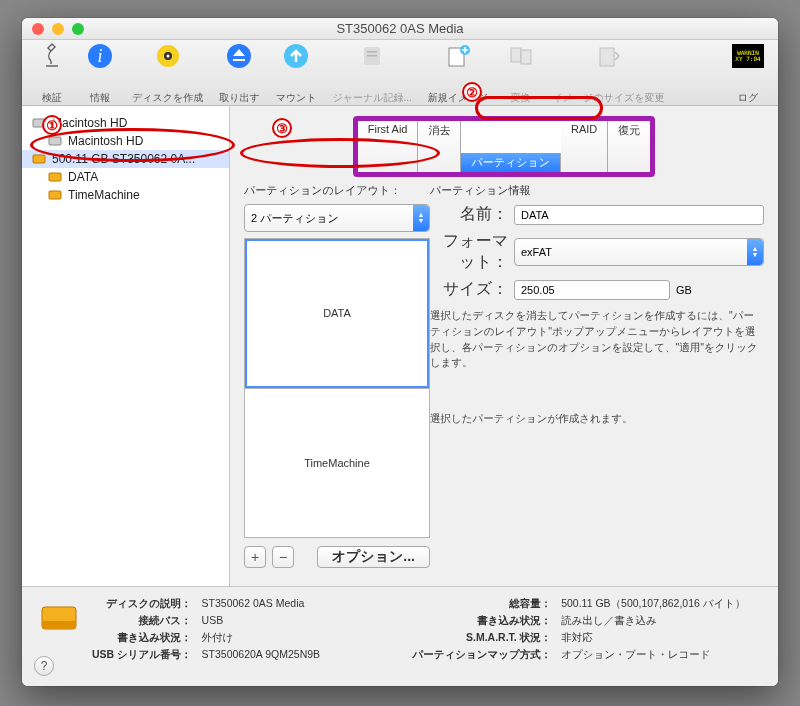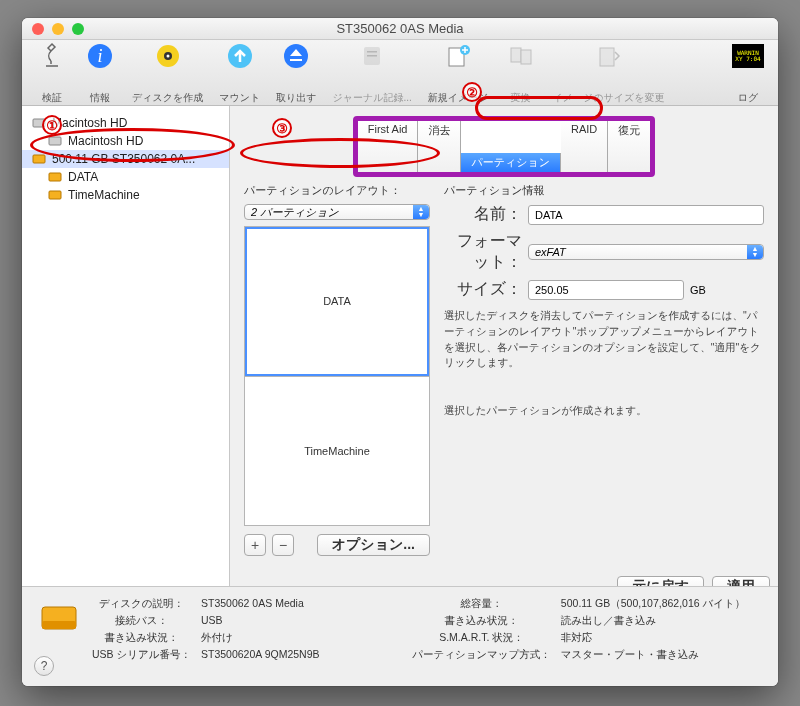--- a/index.html
+++ b/index.html
@@ -21,41 +21,41 @@
 .sitem { display: flex; align-items: center; gap: 6px; height: 18px; padding: 0 6px 0 10px; font-size: 12px; color: #222; white-space: nowrap; overflow: hidden; text-overflow: ellipsis; }
 .sitem.child { padding-left: 26px; }
 .sitem.sel { background: #d6e2ff; }
 .sicon { width: 14px; height: 14px; flex-shrink: 0; }
 .main { flex: 1; display: flex; flex-direction: column; background: #f0f0f0; }
 .tabrow { display: flex; justify-content: center; padding: 10px 0 6px; }
 .seg { display: flex; border: 5px solid #a21caf; border-radius: 4px; overflow: hidden; background: #fff; }
 .seg .sbtn { padding: 2px 10px; font-size: 11px; border-right: 1px solid #aaa; background: linear-gradient(#fff,#f0f0f0); color: #333; }
 .seg .sbtn:last-child { border-right: none; }
 .seg .sbtn.active { background: linear-gradient(#5aa7ff,#2a7cff); color: #fff; margin-top: 32px; }
-.cols { display: flex; flex: 1; padding: 0 14px 8px 14px; gap: 14px; }
+.cols { display: flex; flex: 1; padding: 0 14px 8px 14px; }
 .leftcol { width: 186px; }
 .sec-label { font-size: 11px; color: #333; margin-bottom: 6px; }
-.popup { width: 100%; height: 16px; border: 1px solid #a8a8a8; border-radius: 4px; background: linear-gradient(#fff,#f2f2f2); display: flex; align-items: center; padding: 0 6px; font-size: 11px; position: relative; font-style: italic; }
+.popup { width: 100%; height: 28px; border: 1px solid #a8a8a8; border-radius: 4px; background: linear-gradient(#fff,#f2f2f2); display: flex; align-items: center; padding: 0 6px; font-size: 11px; position: relative; }
 .popup .arrows { position: absolute; right: 0; top: 0; bottom: 0; width: 16px; background: linear-gradient(#6ab0ff,#2a7cff); border-top-right-radius: 4px; border-bottom-right-radius: 4px; display: flex; flex-direction: column; align-items: center; justify-content: center; color: #fff; font-size: 7px; line-height: 6px; }
 .partmap { margin-top: 6px; border: 1px solid #b5b5b5; background: #fff; height: 300px; display: flex; flex-direction: column; }
 .partcell { flex: 1; border-bottom: 1px solid #b5b5b5; display: flex; align-items: center; justify-content: center; font-size: 11px; color: #333; position: relative; }
 .partcell:last-child { border-bottom: none; }
 .partcell.sel { box-shadow: inset 0 0 0 2px #4a90ff; }
 .bbar { display: flex; gap: 6px; margin-top: 8px; align-items: center; }
 .sqbtn { width: 22px; height: 22px; border: 1px solid #a8a8a8; border-radius: 4px; background: linear-gradient(#fff,#efefef); display: flex; align-items: center; justify-content: center; font-size: 14px; color: #555; }
 .pillbtn { height: 22px; padding: 0 14px; border: 1px solid #a8a8a8; border-radius: 4px; background: linear-gradient(#fff,#efefef); font-size: 14px; color: #333; display: flex; align-items: center; font-weight: bold; }
 .rightcol { flex: 1; }
 .formrow { display: flex; align-items: center; margin-bottom: 6px; gap: 6px; }
 .formrow .flbl { width: 78px; text-align: right; font-size: 16px; color: #333; }
 .tinput { flex: 1; height: 20px; border: 1px solid #a8a8a8; border-radius: 3px; background: #fff; padding: 0 6px; font-size: 11px; }
 .helptext { font-size: 10.5px; color: #444; line-height: 1.5; margin-top: 8px; }
 .actrow { display: flex; justify-content: flex-end; gap: 8px; margin-top: 12px; padding-right: 8px; }
 .footer { height: 100px; border-top: 1px solid #c7c7c7; background: #efefef; padding: 10px 16px; display: flex; gap: 12px; position: relative; }
 .fgrid { flex: 1; display: grid; grid-template-columns: auto 1fr auto 1fr; gap: 3px 10px; font-size: 10.5px; color: #333; align-content: start; }
-.fgrid .k { text-align: center; font-weight: 400; }
+.fgrid .k { text-align: right; font-weight: 700; }
 .helpbtn { position: absolute; left: 12px; bottom: 10px; width: 20px; height: 20px; border-radius: 50%; background: linear-gradient(#fff,#e5e5e5); border: 1px solid #aaa; display: flex; align-items: center; justify-content: center; font-size: 12px; color: #555; }
 .diskicon-big { width: 42px; height: 42px; }
 .anno { position: absolute; border: 3px solid #d90000; border-radius: 50%; pointer-events: none; }
 .anno-num { position: absolute; width: 20px; height: 20px; border: 2px solid #d90000; border-radius: 50%; color: #d90000; font-size: 13px; display: flex; align-items: center; justify-content: center; background: rgba(255,255,255,0.7); pointer-events: none; font-weight: 600; }
 .logicon { width: 32px; height: 24px; background: #000; color: #ff0; font-size: 6px; display: flex; align-items: center; justify-content: center; font-family: monospace; text-align: center; line-height: 1; }
 </style>
 </head>
 <body>
 
 <div class="shadow-wrap">
@@ -93,34 +93,34 @@
             <circle cx="14" cy="14" r="11" fill="#f5d020"></circle>
             <circle cx="14" cy="14" r="4" fill="#333"></circle>
             <circle cx="14" cy="14" r="1.5" fill="#fff"></circle>
           </svg>
         </div>
       <div class="lbl">ディスクを作成</div>
     </div>
     <div class="tbtn">
       <div class="ic">
           <svg width="28" height="28">
+            <circle cx="14" cy="14" r="12" fill="#2a7cff"></circle>
+            <path d="M8 14l6-7 6 7H8zm0 3h12v2H8z" fill="#fff"></path>
+          </svg>
+        </div>
+      <div class="lbl">取り出す</div>
+    </div>
+    <div class="tbtn">
+      <div class="ic">
+          <svg width="28" height="28">
             <circle cx="14" cy="14" r="12" fill="#4fc3f7"></circle>
             <path d="M14 20V9M9 14l5-5 5 5" fill="none" stroke="#fff" stroke-width="2.5"></path>
           </svg>
         </div>
       <div class="lbl">マウント</div>
-    </div>
-    <div class="tbtn">
-      <div class="ic">
-          <svg width="28" height="28">
-            <circle cx="14" cy="14" r="12" fill="#2a7cff"></circle>
-            <path d="M8 14l6-7 6 7H8zm0 3h12v2H8z" fill="#fff"></path>
-          </svg>
-        </div>
-      <div class="lbl">取り出す</div>
     </div>
     <div class="tbtn disabled">
       <div class="ic">
           <svg width="28" height="28">
             <rect x="6" y="5" width="16" height="18" rx="2" fill="#ccc"></rect>
             <rect x="9" y="9" width="10" height="1.5" fill="#888"></rect>
             <rect x="9" y="13" width="10" height="1.5" fill="#888"></rect>
           </svg>
         </div>
       <div class="lbl">ジャーナル記録...</div>
@@ -242,21 +242,21 @@
               <span>exFAT</span>
               <div class="arrows">▲<br>▼</div>
             </div>
           </div>
           <div class="formrow">
             <div class="flbl">サイズ：</div>
             <input class="tinput" style="flex: 0 0 90px;" value="250.05">
             <span>GB</span>
           </div>
           <div class="helptext">選択したディスクを消去してパーティションを作成するには、"パーティションのレイアウト"ポップアップメニューからレイアウトを選択し、各パーティションのオプションを設定して、"適用"をクリックします。</div>
-          <div class="helptext" style="margin-top:32px">選択したパーティションが作成されます。</div>
+          <div class="helptext" style="margin-top:40px">選択したパーティションが作成されます。</div>
         </div>
       </div>
 
       <div class="actrow">
         <div class="pillbtn">元に戻す</div>
         <div class="pillbtn">適用</div>
       </div>
     </div>
   </div>
 
@@ -274,21 +274,21 @@
         <div>USB</div>
         <div class="k">書き込み状況：</div>
         <div>読み出し／書き込み</div>
       <div class="k">書き込み状況：</div>
         <div>外付け</div>
         <div class="k">S.M.A.R.T. 状況：</div>
         <div>非対応</div>
       <div class="k">USB シリアル番号：</div>
         <div>ST3500620A          9QM25N9B</div>
         <div class="k">パーティションマップ方式：</div>
-        <div>マスター・ブート・書き込み</div>
+        <div>オプション・ブート・レコード</div>
     </div>
     <div class="helpbtn">?</div>
   </div>
 
 </div>
 
 <div class="anno-num" style="left:42px; top:115px;">①</div>
 <div class="anno" style="left:30px; top:128px; width:205px; height:34px;"></div>
 <div class="anno-num" style="left:462px; top:82px;">②</div>
 <div class="anno" style="left:475px; top:96px; width:128px; height:24px; border-radius:14px;"></div>

